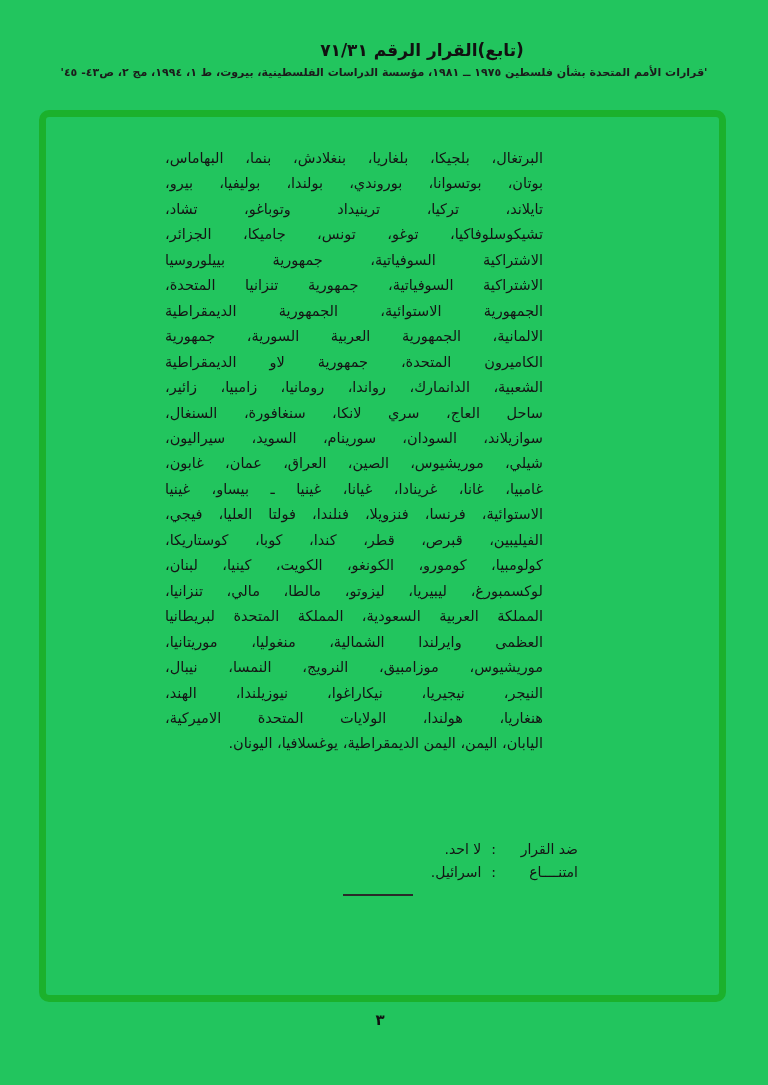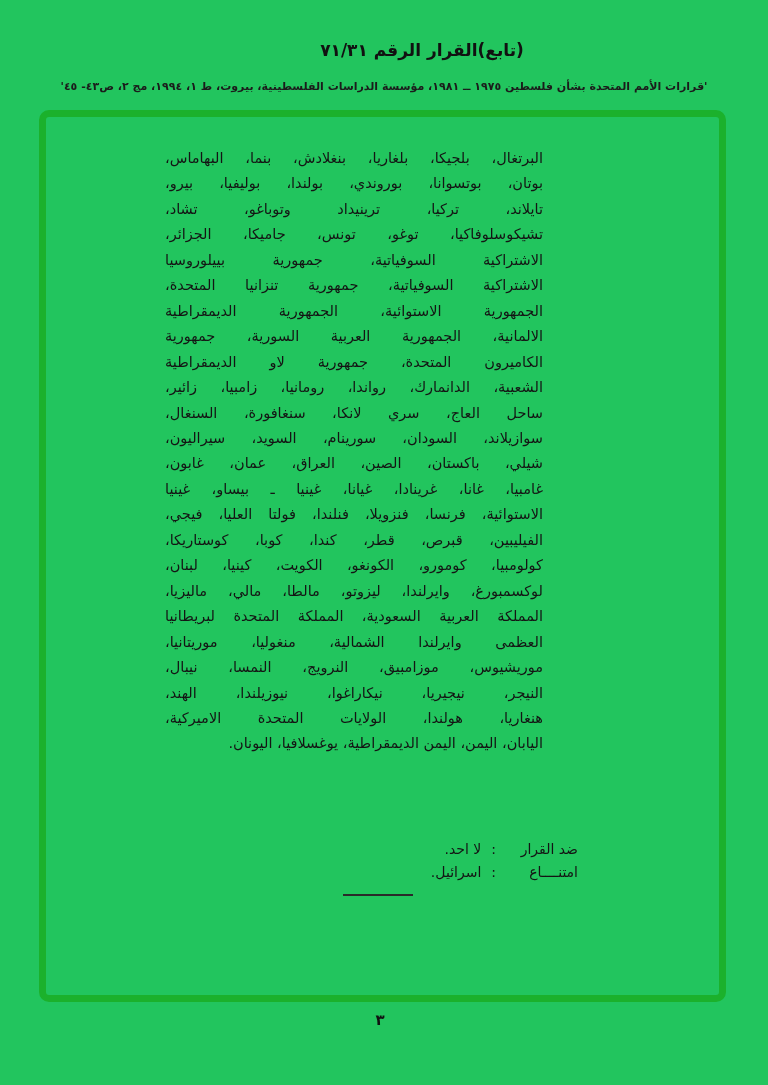--- a/index.html
+++ b/index.html
@@ -13,21 +13,21 @@
   .page{position:relative;width:768px;height:1085px;background:#22c55e;}
 
   
   .doc-title{
     position:absolute;top:40px;left:38px;width:768px;
     text-align:center;direction:rtl;
     font-size:17px;font-weight:bold;letter-spacing:0px;
     color:#111;
   }
   .doc-source{
-    position:absolute;top:80px;left:0;width:768px;
+    position:absolute;top:66px;left:0;width:768px;
     text-align:center;direction:rtl;
     font-size:11px;font-weight:bold;
     color:#1b1b1b;
     white-space:nowrap;
   }
 
   
   .green-frame{
     position:absolute;left:39px;top:110px;
     width:673px;height:878px;
@@ -97,26 +97,26 @@
       <div class="line">تايلاند، تركيا، ترينيداد وتوباغو، تشاد،</div>
       <div class="line">تشيكوسلوفاكيا، توغو، تونس، جاميكا، الجزائر،</div>
       <div class="line">الاشتراكية السوفياتية، جمهورية بييلوروسيا</div>
       <div class="line">الاشتراكية السوفياتية، جمهورية تنزانيا المتحدة،</div>
       <div class="line">الجمهورية الاستوائية، الجمهورية الديمقراطية</div>
       <div class="line">الالمانية، الجمهورية العربية السورية، جمهورية</div>
       <div class="line">الكاميرون المتحدة، جمهورية لاو الديمقراطية</div>
       <div class="line">الشعبية، الدانمارك، رواندا، رومانيا، زامبيا، زائير،</div>
       <div class="line">ساحل العاج، سري لانكا، سنغافورة، السنغال،</div>
       <div class="line">سوازيلاند، السودان، سورينام، السويد، سيراليون،</div>
-      <div class="line">شيلي، باكستان، الصين، العراق، عمان، غابون،</div>
+      <div class="line">شيلي، موريشيوس، الصين، العراق، عمان، غابون،</div>
       <div class="line">غامبيا، غانا، غرينادا، غيانا، غينيا ـ بيساو، غينيا</div>
       <div class="line">الاستوائية، فرنسا، فنزويلا، فنلندا، فولتا العليا، فيجي،</div>
       <div class="line">الفيليبين، قبرص، قطر، كندا، كوبا، كوستاريكا،</div>
       <div class="line">كولومبيا، كومورو، الكونغو، الكويت، كينيا، لبنان،</div>
-      <div class="line">لوكسمبورغ، وايرلندا، ليزوتو، مالطا، مالي، ماليزيا،</div>
+      <div class="line">لوكسمبورغ، ليبيريا، ليزوتو، مالطا، مالي، تنزانيا،</div>
       <div class="line">المملكة العربية السعودية، المملكة المتحدة لبريطانيا</div>
       <div class="line">العظمى وايرلندا الشمالية، منغوليا، موريتانيا،</div>
       <div class="line">موريشيوس، موزامبيق، النرويج، النمسا، نيبال،</div>
       <div class="line">النيجر، نيجيريا، نيكاراغوا، نيوزيلندا، الهند،</div>
       <div class="line">هنغاريا، هولندا، الولايات المتحدة الاميركية،</div>
       <div class="line">اليابان، اليمن، اليمن الديمقراطية، يوغسلافيا، اليونان.</div>
     </div>
 
   <div class="votes">
     <div class="vote-row">

